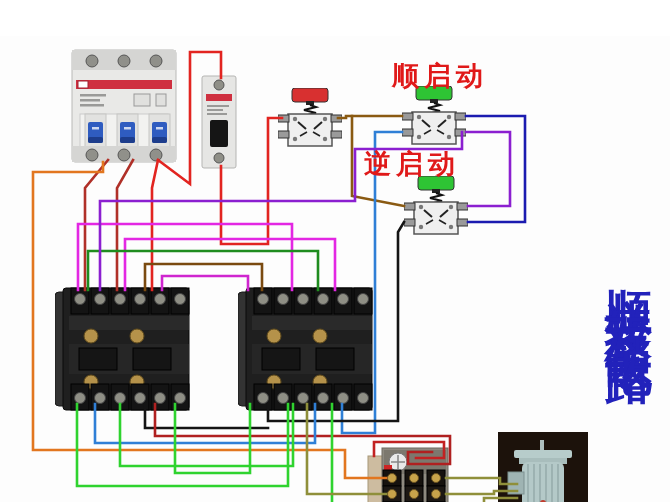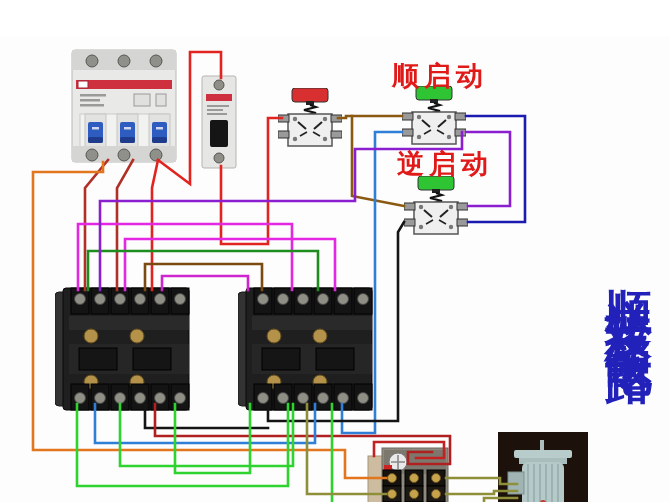--- a/index.html
+++ b/index.html
@@ -2,21 +2,21 @@
 <html><head>
 <meta charset="utf-8">
 <style>
   html,body{margin:0;padding:0;background:#ffffff;}
   .stage{position:relative;width:670px;height:502px;background:#fdfdfd;overflow:hidden;
          font-family:"DejaVu Sans",sans-serif;margin-top:36px;}
   .stage svg.diagram{position:absolute;left:0;top:0;}
   .label-red{position:absolute;font-weight:bold;color:#e01919;font-size:27px;
              letter-spacing:5px;white-space:nowrap;font-family:"DejaVu Sans",sans-serif;}
   .label-fwd{left:392px;top:22px;}
-  .label-rev{left:397px;top:110px;text-align:center;}
+  .label-rev{left:364px;top:110px;text-align:center;}
   .title-vert{position:absolute;left:596px;top:12px;width:66px;height:486px;
               writing-mode:vertical-rl;text-orientation:upright;
               color:#2222bb;font-weight:bold;font-size:47px;letter-spacing:10px;
               line-height:66px;text-align:center;font-family:"DejaVu Serif","DejaVu Sans",serif;}
 </style>
 </head>
 <body>
 
 <div class="stage">
 

